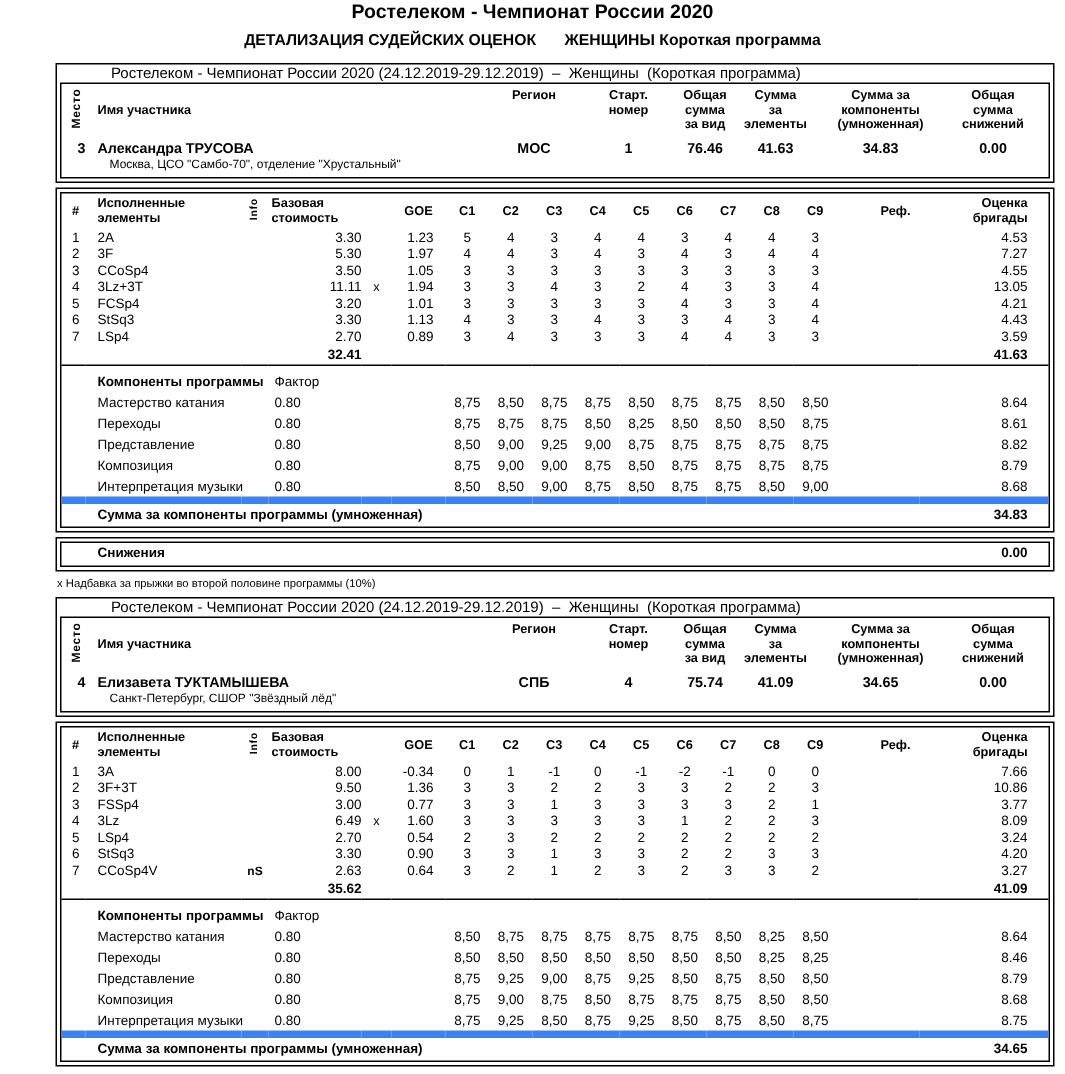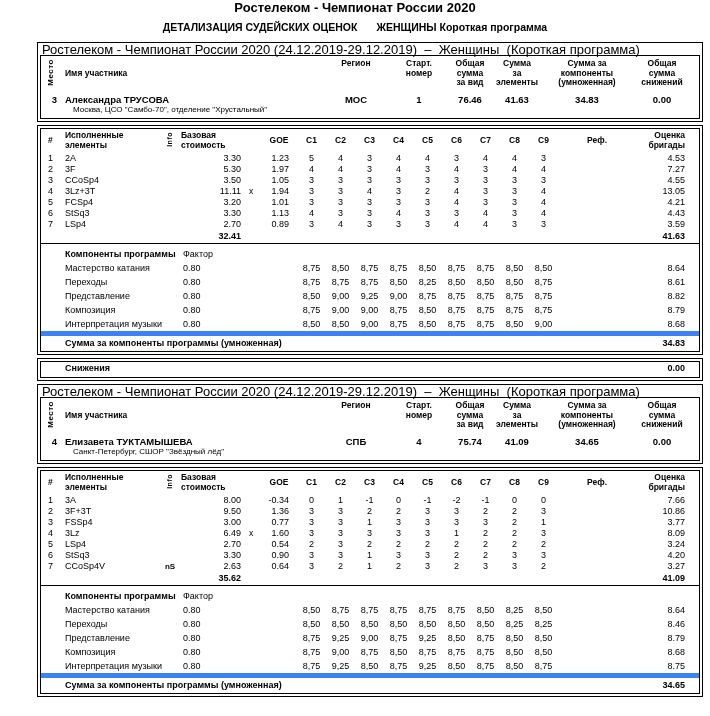--- a/index.html
+++ b/index.html
@@ -5,21 +5,21 @@
   html,body{margin:0;padding:0;background:#fff;}
   body{width:710px;height:716px;overflow:hidden;color:#000;
        font-family:"Liberation Sans","DejaVu Sans",sans-serif;}
   .title{text-align:center;font-size:13px;font-weight:bold;}
   .subtitle{margin-top:6px;margin-bottom:9px;display:flex;justify-content:center;gap:19px;
             font-size:10.5px;font-weight:bold;}
   .sectionwrap{margin-left:37px;width:666px;}
   .section{margin-bottom:2px;}
   .outer-box{border:1px solid #000;padding:2px;margin-bottom:3px;background:#fff;}
   .inner-box{border:1px solid #000;}
-  .caption{font-size:13px;line-height:9px;padding:0 0 1px 2px;white-space:pre;}
+  .caption{font-size:10px;line-height:9px;padding:0 0 1px 2px;white-space:pre;margin-left:32px;}
   
   .skhead,.skdata{display:flex;align-items:stretch;}
   .skhead{padding-top:3px;min-height:33px;}
   .skdata{padding:2px 0 3px 0;}
   .c-place{width:18px;flex:none;text-align:center;}
   .c-name{flex:1;min-width:0;}
   .c-region{width:70px;flex:none;}
   .c-start{width:56px;flex:none;}
   .c-seg{width:46px;flex:none;}
   .c-elem{width:48px;flex:none;}
@@ -414,20 +414,21 @@
       </div>
     </div>
 
     <div class="outer-box">
       <div class="inner-box ded-inner">
         <span>Снижения</span>
         <span>0.00</span>
       </div>
     </div>
 
+    <div class="footnote">x Надбавка за прыжки во второй половине программы (10%)</div>
   </section>
 
   <section class="section">
 
     <div class="outer-box">
       <div class="caption">Ростелеком - Чемпионат России 2020 (24.12.2019-29.12.2019)  –  Женщины  (Короткая программа)</div>
       <div class="inner-box">
         <div class="skhead">
           <div class="col c-place"><span class="vtext">Место</span></div>
           <div class="c-name hname">Имя участника</div>

